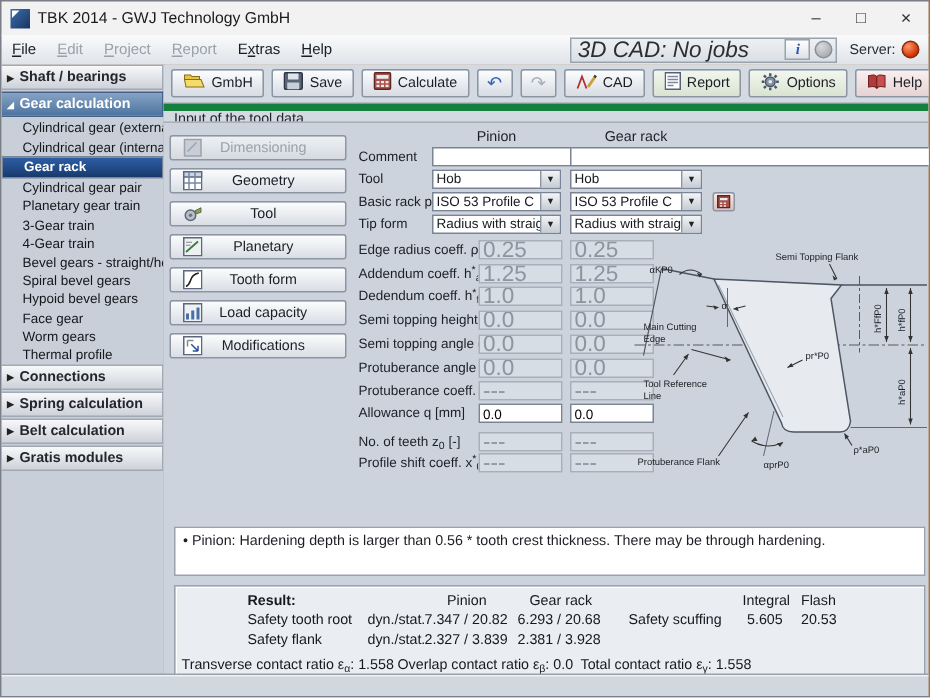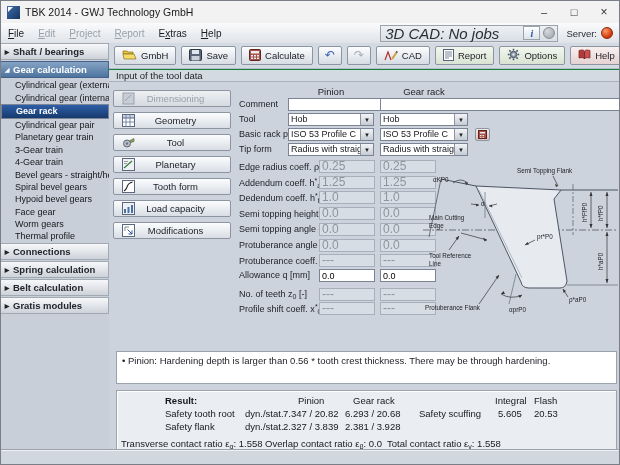--- a/index.html
+++ b/index.html
@@ -35,40 +35,40 @@
   .toolbar{position:absolute;left:108px;top:42px;right:0;height:26px;background:#d4dae2;border-bottom:1px solid #b6bdc6;display:flex;align-items:center;padding-left:5px;box-sizing:border-box;}
   .tbtn{height:19px;border:1px solid #8d95a2;border-radius:2px;background:linear-gradient(#fcfdfe,#d7dce3);display:flex;align-items:center;gap:4px;padding:0 7px;margin-right:5px;font-size:9.5px;color:#1b1e24;}
   .tbtn.green{background:linear-gradient(#f2f7ee,#d9e3d2);}
   .tbtn.red{background:linear-gradient(#f9f0f0,#e6d2d2);}
   .tbtn.icononly{padding:0 6px;}
   .tbtn.dis{color:#a0a6b0;}
   .tbtn .uglyph{font-size:12px;line-height:10px;color:#3a62b8;}
   .tbtn.dis .uglyph{color:#a8aeb8;}
   .tspacer1{width:34px;} .tspacer2{width:7px;}
   
-  .statusline{position:absolute;left:108px;top:68px;right:0;height:12px;background:#d4dae2;border-top:1px solid #15803d;font-size:9.5px;color:#22262c;padding-left:7px;box-sizing:border-box;}
+  .statusline{position:absolute;left:108px;top:68px;right:0;height:12px;background:#d4dae2;border-top:5px solid #15803d;font-size:9.5px;color:#22262c;padding-left:7px;box-sizing:border-box;}
   
   .workarea{position:absolute;left:108px;top:80px;right:0;bottom:13px;background:#ccd3dc;border-top:1px solid #a8b0ba;}
   .navcol{position:absolute;left:4px;top:8px;width:118px;}
   .navbtn{position:relative;width:118px;height:17px;margin-bottom:5px;border:1px solid #8d95a2;border-radius:2px;background:linear-gradient(#fbfcfd,#d9dee5);display:flex;align-items:center;font-size:9.5px;box-sizing:border-box;color:#1b1e24;}
   .navbtn .nicon{width:13px;height:13px;margin-left:2px;flex:0 0 13px;}
   .navbtn .nlbl{flex:1;text-align:center;padding-right:8px;}
   .navbtn.dis{color:#9aa1ac;background:linear-gradient(#eef0f3,#d5dae0);}
   
   .colhead{position:absolute;top:4px;font-size:9.5px;color:#1c2026;text-align:center;}
   .ch1{left:179px;width:86px;} .ch2{left:271px;width:88px;}
   .frow{position:absolute;left:0;right:0;height:13px;}
   .frow .lbl{position:absolute;left:130px;top:1px;font-size:9px;color:#1c2026;white-space:nowrap;}
   .lbl .sup{font-size:7px;vertical-align:3px;}
   .lbl .sub{font-size:7px;vertical-align:-2px;}
   .f1{position:absolute;left:179px;width:86px;height:13px;box-sizing:border-box;}
   .f2{position:absolute;left:271px;width:88px;height:13px;box-sizing:border-box;}
   .f1.num{left:210px;width:56px;} .f2.num{left:271px;width:56px;}
   .tf{width:100%;height:13px;box-sizing:border-box;border:1px solid #7a8494;background:#fff;font-size:9px;padding:0 2px;font-family:"Liberation Sans",sans-serif;}
-  .nf{height:13px;border:1px solid #7a8494;background:#fff;font-size:12px;padding:0 2px;line-height:11px;overflow:hidden;}
+  .nf{height:13px;border:1px solid #7a8494;background:#fff;font-size:15px;padding:0 2px;line-height:11px;overflow:hidden;}
   .nf.dis{background:#d7dde4;border-color:#a8afba;color:#8c949f;}
   .sel{display:flex;border:1px solid #7a8494;background:#fff;height:13px;}
   .sel .stext{flex:1;font-size:9px;line-height:11px;padding-left:2px;white-space:nowrap;overflow:hidden;}
   .sel .sarr{flex:0 0 12px;background:linear-gradient(#f2f4f6,#c6ccd4);border-left:1px solid #8d95a2;display:flex;align-items:center;justify-content:center;font-size:6px;color:#222;}
   .editbtn{position:absolute;left:366px;width:15px;height:13px;border:1px solid #8d95a2;border-radius:2px;background:linear-gradient(#f5e9e9,#d9c2c2);display:flex;align-items:center;justify-content:center;box-sizing:border-box;}
   
   .diagram{position:absolute;left:312px;top:60px;}
   .diagram text{font-family:"Liberation Sans",sans-serif;font-size:6.3px;fill:#1c1f24;}
   
   .warnbox{position:absolute;left:7px;top:269px;width:501px;height:33px;box-sizing:border-box;border:1px solid #9aa2ae;background:#ffffff;padding:3px 5px;font-size:9.5px;color:#1b1e24;}

